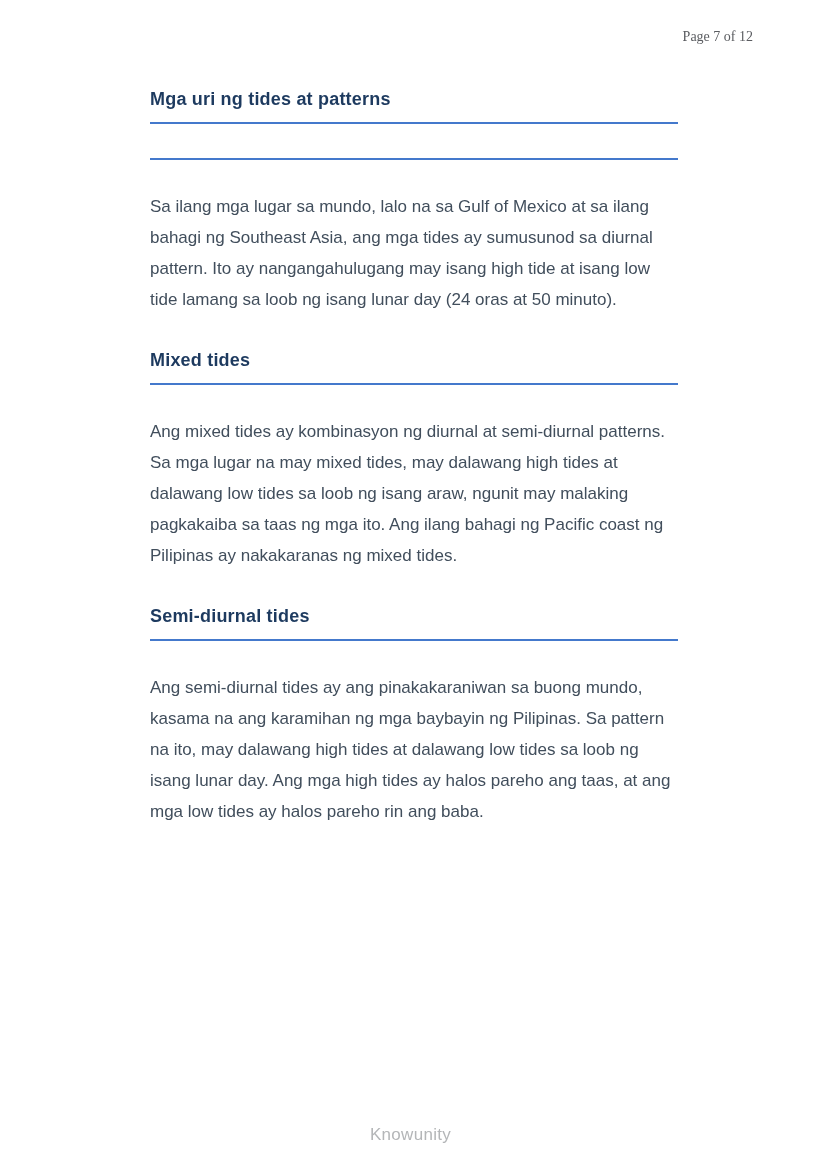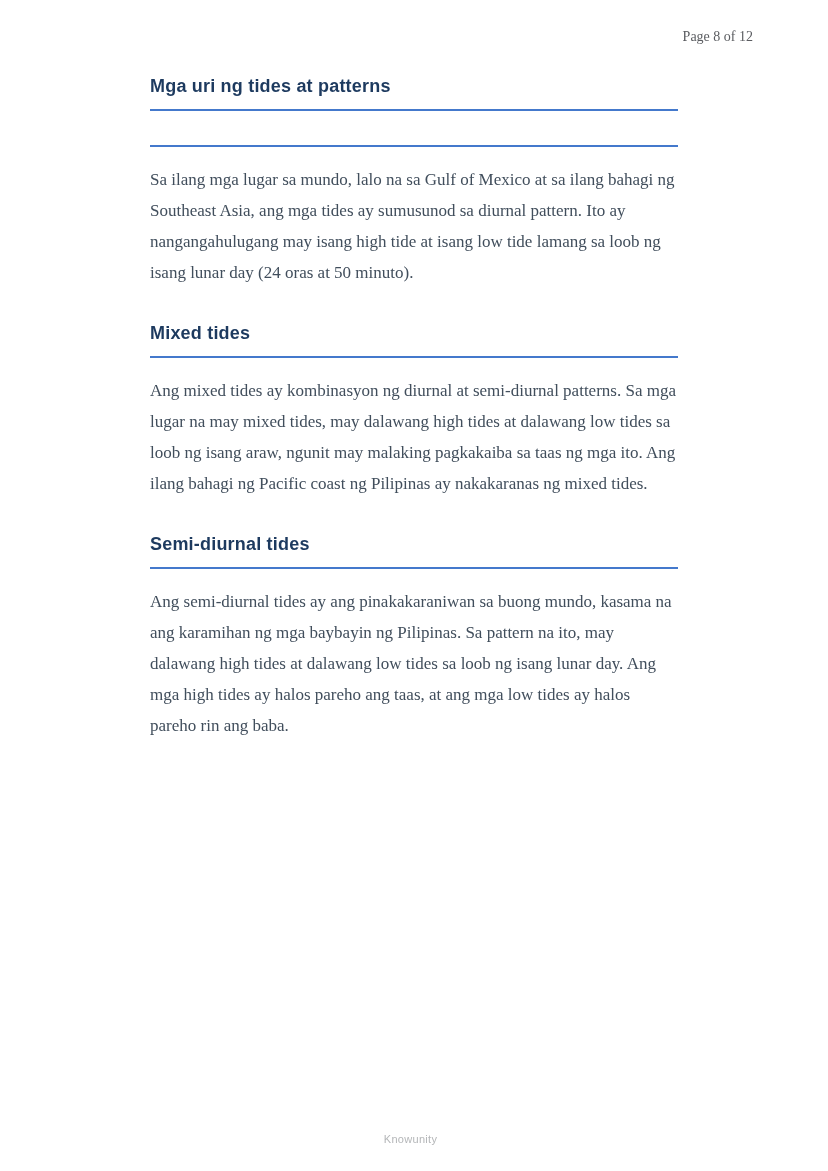--- a/index.html
+++ b/index.html
@@ -18,21 +18,21 @@
     position: absolute;
     top: 29px;
     right: 75px;
     font-family: "Liberation Serif", "DejaVu Serif", serif;
     font-size: 14px;
     color: var(--page-number, #5a5c60);
   }
 
   .content {
     position: absolute;
-    top: 75px;
+    top: 88px;
     left: 150px;
     width: 528px;
   }
 
   .doc-title,
   .section-heading {
     font-size: 18px;
     font-weight: 700;
     line-height: 22px;
     letter-spacing: 0.2px;
@@ -42,44 +42,43 @@
   .rule {
     border: none;
     border-top: 2px solid var(--rule, #4479cc);
     margin-top: 12px;
     width: 100%;
   }
 
   .section { margin-top: 34px; }
 
   .body-para {
-    margin-top: 17px;
+    margin-top: 31px;
     font-size: 17px;
     line-height: 31px;
     color: var(--body-text, #414e5c);
-    font-family: Liberation Serif, serif;
   }
 
   .footer {
     position: absolute;
     left: 0;
     right: 7px;
     bottom: 26px;
     text-align: center;
-    font-size: 11px;
+    font-size: 17px;
     letter-spacing: 0.3px;
     color: var(--footer, #b4b6b8);
   }
 </style>
 </head>
 <body>
 
 <div class="page">
 
-  <div class="page-number">Page 8 of 12</div>
+  <div class="page-number">Page 7 of 12</div>
 
   <div class="content">
 
     <h1 class="doc-title">Mga uri ng tides at patterns</h1>
     <hr class="rule">
 
     <div class="section">
       <hr class="rule">
       <p class="body-para">Sa ilang mga lugar sa mundo, lalo na sa Gulf of Mexico at sa ilang bahagi ng Southeast Asia, ang mga tides ay sumusunod sa diurnal pattern. Ito ay nangangahulugang may isang high tide at isang low tide lamang sa loob ng isang lunar day (24 oras at 50 minuto).</p>
     </div>

